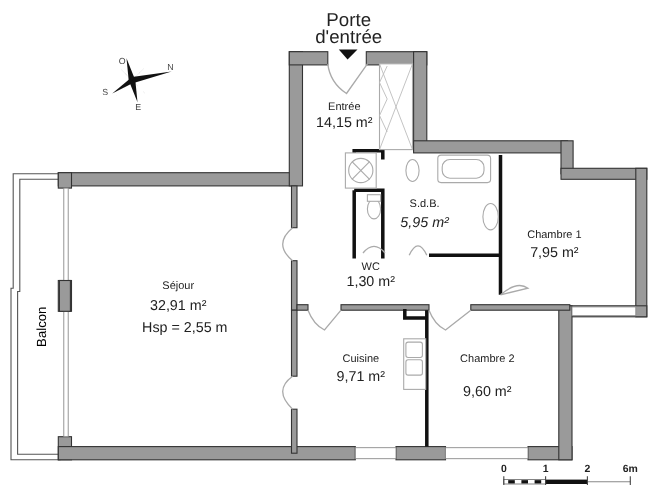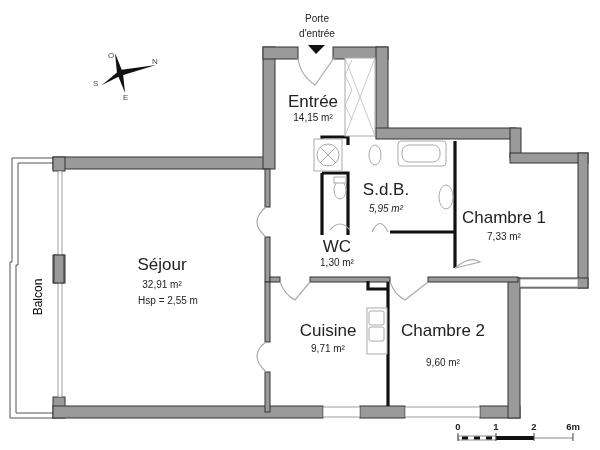--- a/index.html
+++ b/index.html
@@ -4,23 +4,23 @@
 <style>
   html, body { margin:0; padding:0; background:#ffffff; }
   body { width:600px; height:450px; position:relative; overflow:hidden; font-family:"Liberation Sans", sans-serif; }
   svg { position:absolute; left:0; top:0; }
   .wall { fill:#9a9a9a; stroke:#333; stroke-width:1; }
   .thin { fill:none; stroke:#111; stroke-width:3.2; }
   .door { fill:none; stroke:#aaa; stroke-width:1.2; }
   .win { fill:#fff; stroke:#888; stroke-width:0.8; }
   .fix { fill:#fff; stroke:#aaa; stroke-width:1; }
   .lbl { position:absolute; color:#222; text-align:center; white-space:nowrap; transform:translateX(-50%); }
-  .rn { font-size:17px; }
-  .ra { font-size:10px; }
-  .entry { font-size:10px; line-height:15px; }
+  .rn { font-size:10px; }
+  .ra { font-size:13px; }
+  .entry { font-size:17px; line-height:15px; }
   .balcon { position:absolute; font-size:12px; transform:rotate(-90deg); transform-origin:center; }
   .compass-l { position:absolute; font-size:8px; color:#444; }
   .scale-t { position:absolute; font-size:9.5px; font-weight:bold; color:#222; transform:translateX(-50%); }
 </style>
 </head>
 <body>
 
 <svg width="600" height="450" viewBox="0 0 600 450">
 
   <g>
@@ -164,21 +164,21 @@
   <div class="ra">1,30 m²</div>
 </div>
 
 <div class="lbl" style="left:386px; top:180px;">
   <div class="rn">S.d.B.</div>
   <div class="ra" style="margin-top:3px;font-style:italic;">5,95 m²</div>
 </div>
 
 <div class="lbl" style="left:504px; top:208px;">
   <div class="rn">Chambre 1</div>
-  <div class="ra" style="margin-top:3px;">7,33 m²</div>
+  <div class="ra" style="margin-top:3px;">7,95 m²</div>
 </div>
 
 <div class="lbl" style="left:162px; top:255px;">
   <div class="rn">Séjour</div>
   <div class="ra" style="margin-top:4px;">32,91 m²</div>
   <div class="ra" style="margin-top:5px;padding-left:12px;">Hsp = 2,55 m</div>
 </div>
 
 <div class="lbl" style="left:328px; top:321px;">
   <div class="rn">Cuisine</div>

